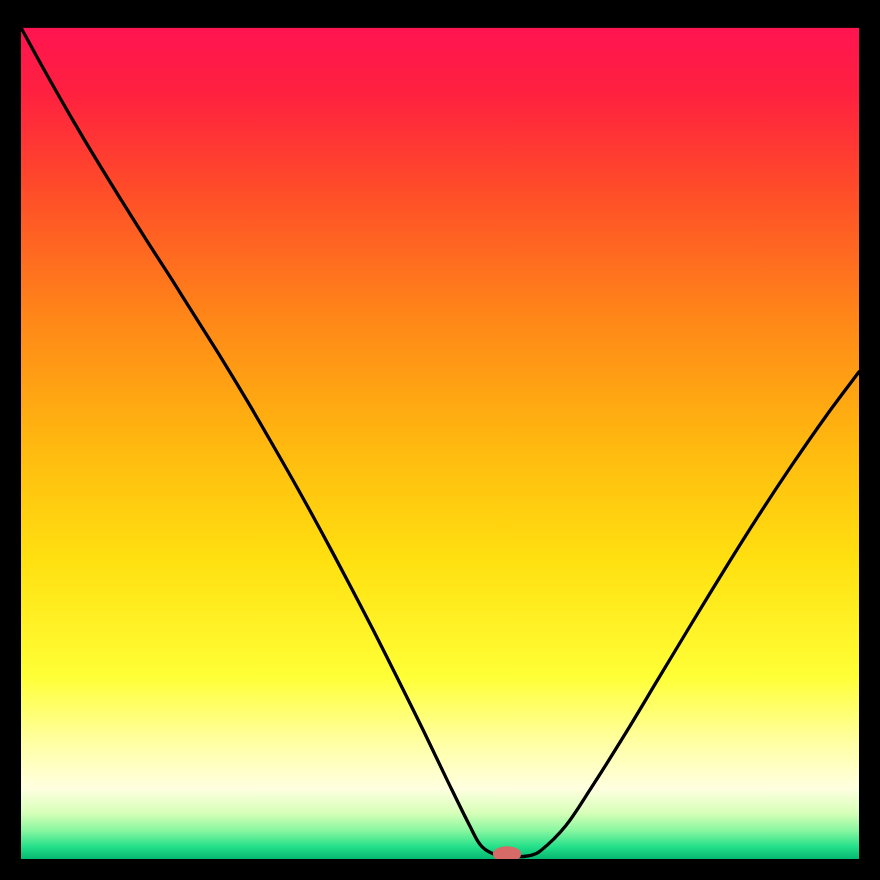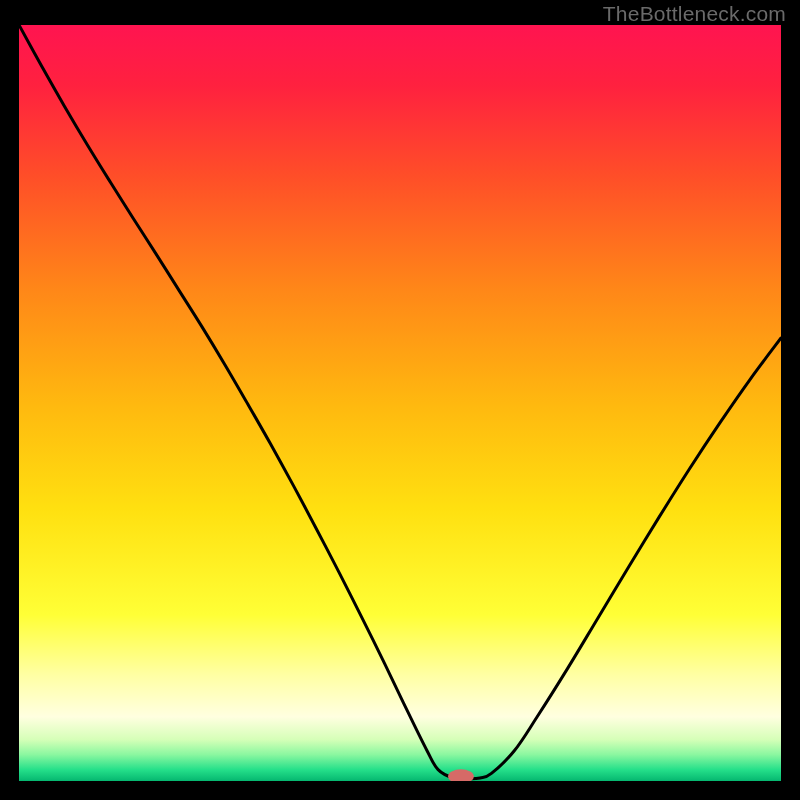--- a/index.html
+++ b/index.html
@@ -38,21 +38,20 @@
   .plot-svg {
     display: block;
     width: 762px;
     height: 756px;
   }
 </style>
 </head>
 <body>
 
 <div class="frame">
-  <div class="watermark">TheBottleneck.com</div>
 
   <div class="plot-area">
     <svg class="plot-svg" viewBox="0 0 762 756" preserveAspectRatio="none">
       <defs>
         <linearGradient id="bg-grad" x1="0" y1="0" x2="0" y2="1">
             <stop offset="0.00%" stop-color="#ff1450"></stop>
             <stop offset="8.00%" stop-color="#ff213f"></stop>
             <stop offset="20.00%" stop-color="#ff4e28"></stop>
             <stop offset="35.00%" stop-color="#ff8718"></stop>
             <stop offset="50.00%" stop-color="#ffb80f"></stop>

